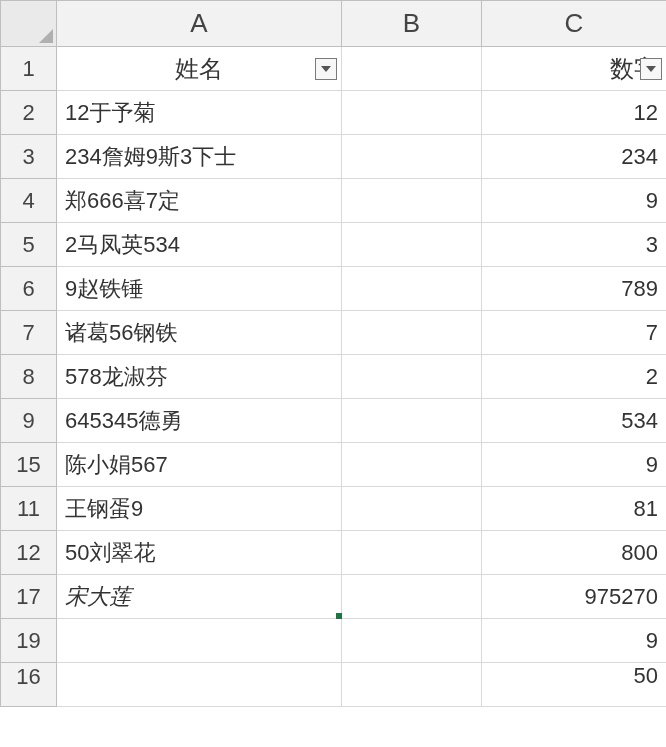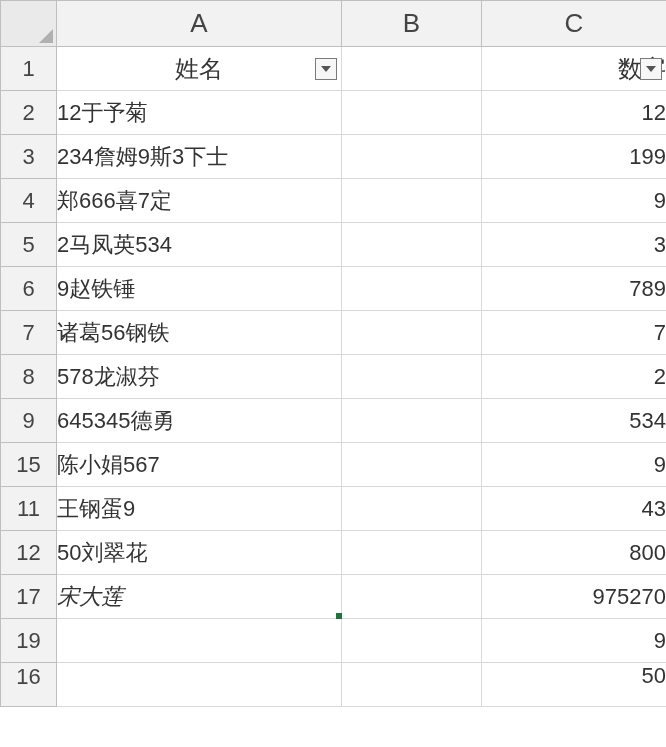--- a/index.html
+++ b/index.html
@@ -55,21 +55,21 @@
     background: #f2f2f2;
     border: 1px solid #bfbfbf;
     text-align: center;
     font-size: 22px;
     color: #444;
     height: 44px;
   }
 
   td.cell {
     border: 1px solid #d9d9d9;
-    padding: 0 0;
+    padding: 0 8px;
     height: 44px;
     vertical-align: middle;
     background: #fff;
     margin-top: 45px;
   }
 
   
   .tbl-hdr {
     position: relative;
     text-align: center;
@@ -158,21 +158,21 @@
     <td class="rownum">2</td>
     <td class="cell colA-band1">12于予菊</td>
     <td class="cell"></td>
     <td class="cell colC-band1">12</td>
   </tr>
 
   <tr>
     <td class="rownum">3</td>
     <td class="cell colA-band2">234詹姆9斯3下士</td>
     <td class="cell"></td>
-    <td class="cell colC-band2">199</td>
+    <td class="cell colC-band2">234</td>
   </tr>
 
   <tr>
     <td class="rownum">4</td>
     <td class="cell colA-band1">郑666喜7定</td>
     <td class="cell"></td>
     <td class="cell colC-band1">9</td>
   </tr>
 
   <tr>
@@ -214,21 +214,21 @@
     <td class="rownum">15</td>
     <td class="cell colA-band1">陈小娟567</td>
     <td class="cell"></td>
     <td class="cell colC-band1">9</td>
   </tr>
 
   <tr>
     <td class="rownum">11</td>
     <td class="cell colA-band2">王钢蛋9</td>
     <td class="cell"></td>
-    <td class="cell colC-band2">43</td>
+    <td class="cell colC-band2">81</td>
   </tr>
 
   <tr>
     <td class="rownum">12</td>
     <td class="cell colA-band1">50刘翠花</td>
     <td class="cell"></td>
     <td class="cell colC-band1">800</td>
   </tr>
 
   <tr>

